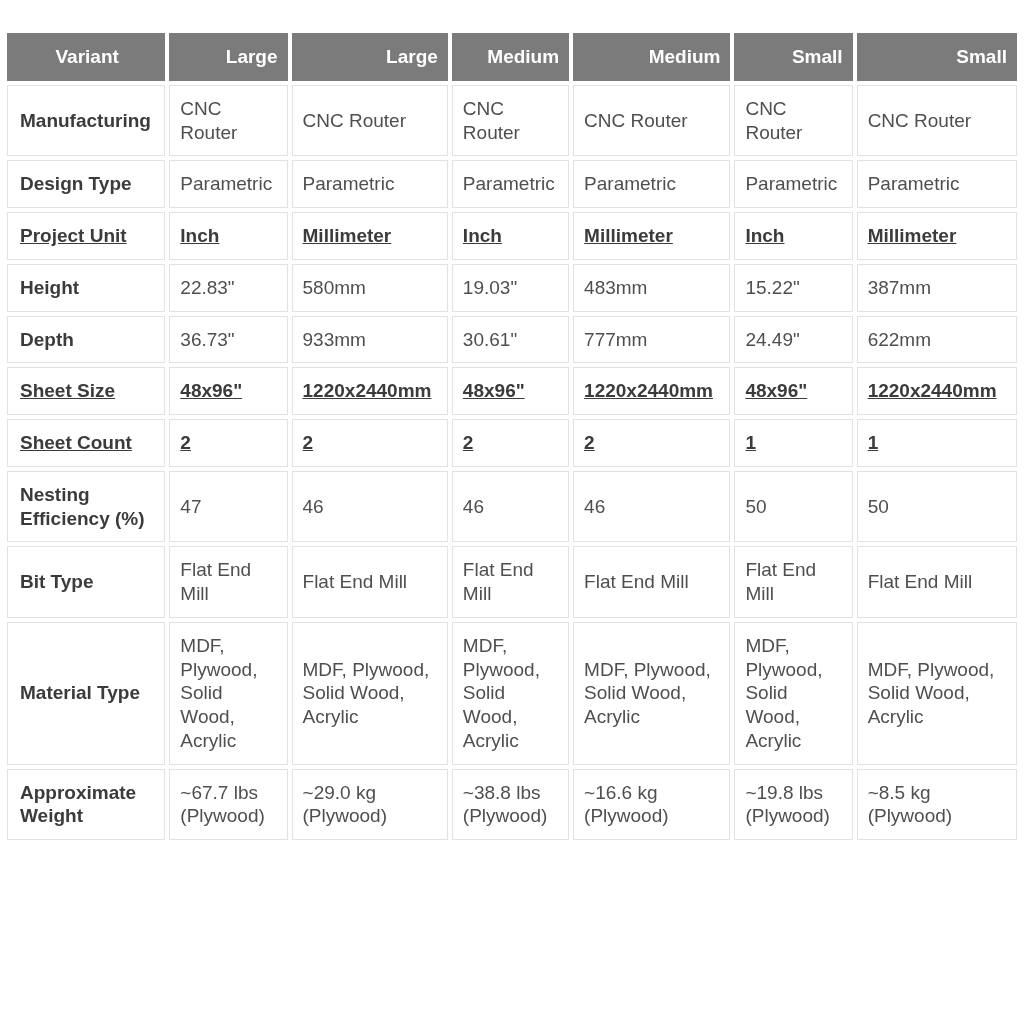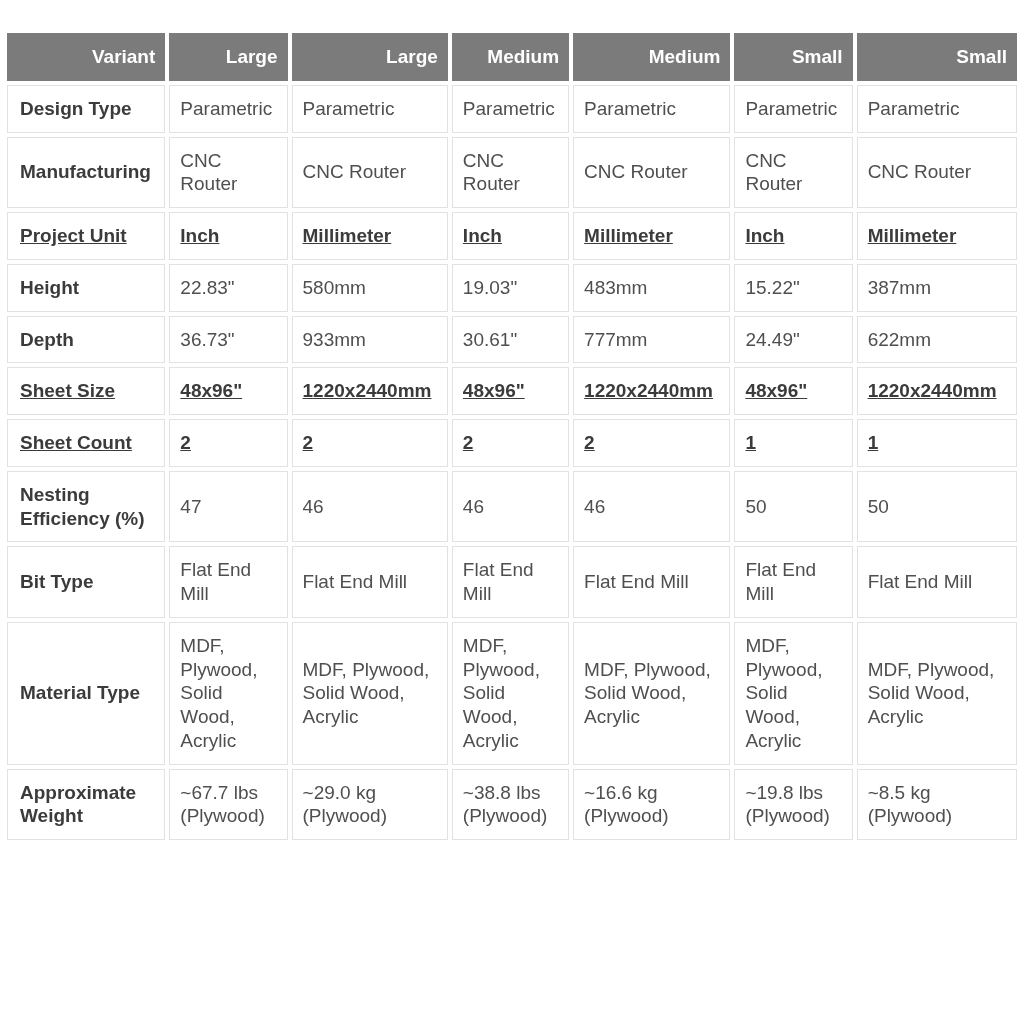--- a/index.html
+++ b/index.html
@@ -35,21 +35,21 @@
     white-space:pre-line;
     overflow:hidden;
   }
   thead th{
     background:var(--header-bg);
     color:var(--header-text);
     font-weight:bold;
     text-align:right;
     padding:12px 10px;
   }
-  thead th.corner{text-align:right;padding-left:12px;}
+  thead th.corner{text-align:center;padding-left:12px;}
   tbody td{
     background:#ffffff;
     border:1px solid var(--border);
     color:var(--value-text);
   }
   tbody td.label{
     font-weight:bold;
     color:var(--label-text);
     padding-left:12px;
   }
@@ -79,40 +79,40 @@
         <th>Large</th>
         <th>Large</th>
         <th>Medium</th>
         <th>Medium</th>
         <th>Small</th>
         <th>Small</th>
       </tr>
     </thead>
     <tbody>
       <tr>
-        <td class="label">Design Type</td>
-        <td>Parametric</td>
-        <td>Parametric</td>
-        <td>Parametric</td>
-        <td>Parametric</td>
-        <td>Parametric</td>
-        <td>Parametric</td>
-      </tr>
-      <tr>
         <td class="label">Manufacturing</td>
         <td>CNC
 Router</td>
         <td>CNC Router</td>
         <td>CNC
 Router</td>
         <td>CNC Router</td>
         <td>CNC
 Router</td>
         <td>CNC Router</td>
       </tr>
+      <tr>
+        <td class="label">Design Type</td>
+        <td>Parametric</td>
+        <td>Parametric</td>
+        <td>Parametric</td>
+        <td>Parametric</td>
+        <td>Parametric</td>
+        <td>Parametric</td>
+      </tr>
       <tr class="emph">
         <td class="label">Project Unit</td>
         <td>Inch</td>
         <td>Millimeter</td>
         <td>Inch</td>
         <td>Millimeter</td>
         <td>Inch</td>
         <td>Millimeter</td>
       </tr>
       <tr>

